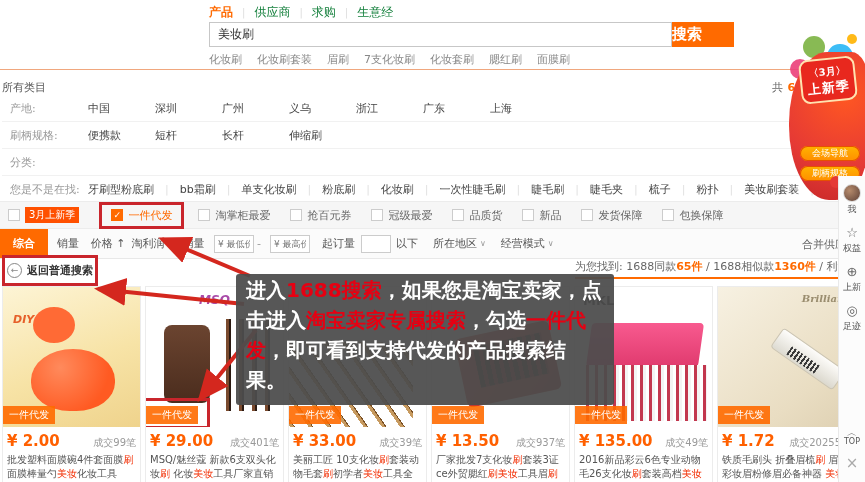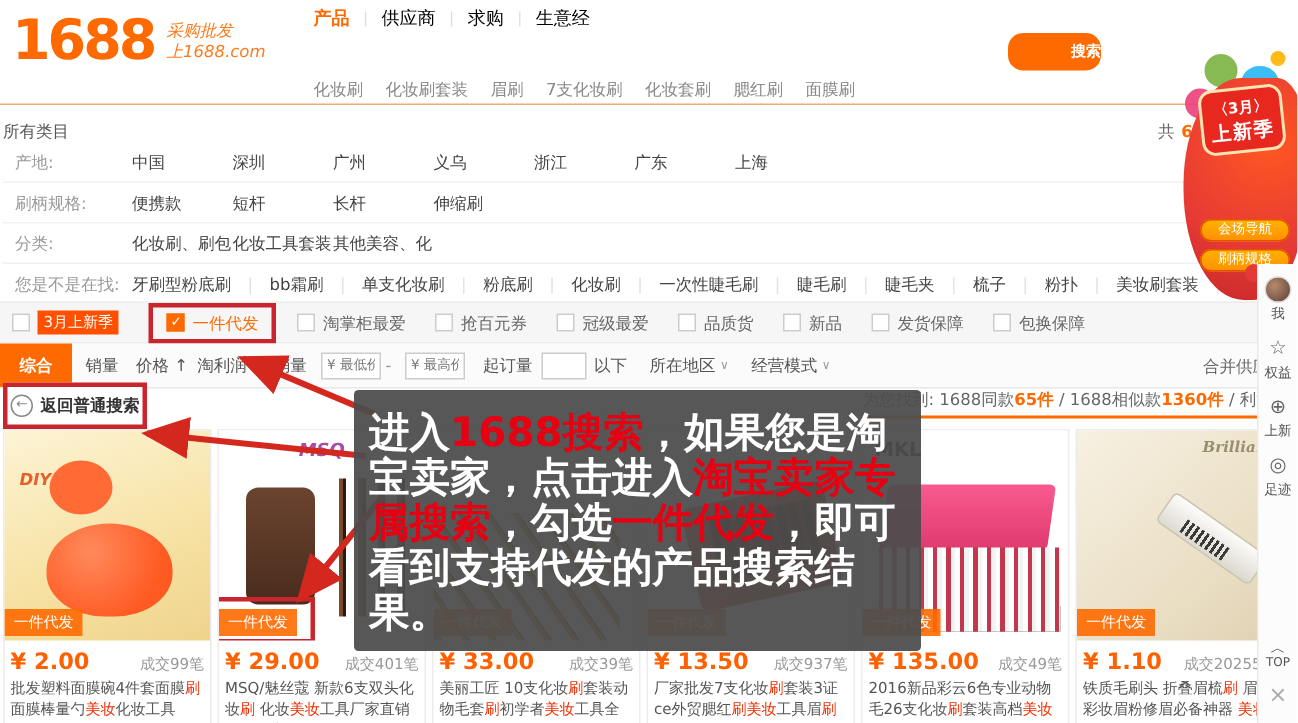--- a/index.html
+++ b/index.html
@@ -4,27 +4,27 @@
 <style>
   html,body{margin:0;padding:0;background:#fff;}
   .page{position:relative;width:865px;height:482px;background:#fff;overflow:hidden;
         font-family:"DejaVu Sans","Liberation Sans",sans-serif;color:#333;}
 
   
   .logo{position:absolute;left:8px;top:6px;display:flex;}
   .logo-main{font-size:37px;font-weight:bold;color:#ff6a00;letter-spacing:-2px;line-height:42px;}
   .logo-sub{margin-left:8px;margin-top:8px;color:#ff7a1a;font-size:11px;line-height:14px;font-style:italic;}
   .top-nav{position:absolute;left:209px;top:4px;font-size:12px;display:flex;align-items:center;}
-  .nav-item{padding:0 9px;color:#000000;cursor:pointer;}
+  .nav-item{padding:0 9px;color:#15803d;cursor:pointer;}
   .nav-item.active{color:#ff6a00;font-weight:bold;padding-left:0;}
   .nav-sep{color:#ddd;font-size:10px;}
   .search-box{position:absolute;left:209px;top:22px;width:463px;height:25px;border:1px solid #c7c7c7;box-sizing:border-box;background:#fff;}
   .search-box input{width:100%;height:100%;border:0;outline:none;padding:0 8px;font-size:12px;color:#333;box-sizing:border-box;font-family:inherit;}
   .search-btn{position:absolute;left:672px;top:22px;width:62px;height:25px;background:#ff6a00;color:#fff;
-              font-size:10px;font-weight:bold;text-align:right;line-height:25px;cursor:pointer;border-radius:10px;}
+              font-size:15px;font-weight:bold;text-align:left;line-height:25px;cursor:pointer;}
   .suggestions{position:absolute;left:209px;top:52px;font-size:11px;color:#888;display:flex;gap:15px;}
   .sug-item{cursor:pointer;}
   .orange-rule{position:absolute;left:0;top:69px;width:865px;border-top:1px solid #f0a77e;}
 
   
   .all-cats{position:absolute;left:2px;top:80px;font-size:11px;color:#555;}
   .result-count{position:absolute;left:772px;top:80px;font-size:11px;color:#666;white-space:nowrap;}
   .result-count .count{color:#ff6a00;font-weight:bold;margin:0 1px;}
   .filter-table{position:absolute;left:2px;top:95px;width:836px;}
   .frow{display:flex;align-items:center;min-height:26px;border-bottom:1px solid #f1f1f1;font-size:11px;}
@@ -112,22 +112,22 @@
   .img-eyebrow-comb{background:linear-gradient(140deg,#f7f1e2,#e9ddc2 70%,#ded0b2);}
   .img-eyebrow-comb::before{content:"";position:absolute;left:52px;top:60px;width:74px;height:22px;
       background:linear-gradient(rgba(255,255,255,.9),rgba(215,215,210,.75));border:1px solid #cac4b4;
       transform:rotate(35deg);border-radius:4px;}
   .img-eyebrow-comb::after{content:"";position:absolute;left:68px;top:68px;width:34px;height:10px;
       background:repeating-linear-gradient(90deg,#3a3a3a 0 2px,transparent 2px 4px);transform:rotate(35deg);}
   .img-eyebrow-comb .pimg-label{right:6px;left:auto;color:#9a8d6f;font-style:italic;font-size:10px;
       font-family:"DejaVu Serif","Liberation Serif",serif;}
 
   
-  .tooltip{position:absolute;left:236px;top:260px;width:358px;padding:14px 10px 10px;box-sizing:content-box;
-           background:rgba(77,77,77,0.94);color:#fff;font-size:27px;font-weight:bold;line-height:30px;
+  .tooltip{position:absolute;left:236px;top:274px;width:358px;padding:1px 10px 10px;box-sizing:content-box;
+           background:rgba(77,77,77,0.94);color:#fff;font-size:20px;font-weight:bold;line-height:30px;
            z-index:10;border-radius:3px;}
   .tt-red{color:#e60012;}
   .arrows{position:absolute;left:0;top:0;z-index:9;pointer-events:none;}
 
   
   .promo{position:absolute;left:792px;top:30px;width:73px;height:190px;z-index:11;pointer-events:none;}
   .promo-blobs{position:absolute;right:8px;top:4px;width:10px;height:10px;border-radius:50%;background:#ffb300;
       box-shadow:-38px 8px 0 6px #7cb342,-12px 18px 0 8px #29b6f6,-52px 30px 0 5px #ec407a,
                  -22px 40px 0 10px #ffa000,-46px 54px 0 7px #ab47bc,-6px 62px 0 9px #ef5350,-30px 70px 0 12px #f4511e;
       opacity:.9;}
@@ -157,36 +157,32 @@
   .rail-spacer{flex:1;}
   .rail-top{display:flex;flex-direction:column;align-items:center;font-size:8px;color:#555;cursor:pointer;margin-bottom:8px;}
   .top-caret{font-size:10px;line-height:8px;color:#555;}
   .rail-close{font-size:15px;color:#aaa;margin-bottom:10px;cursor:pointer;}
 </style>
 </head>
 <body>
 
 <div class="page">
 
-  <div class="logo">
-    <div class="logo-main">1688</div>
-    <div class="logo-sub">
-      <div>采购批发</div>
-      <div>上1688.com</div>
-    </div>
-  </div>
   <div class="top-nav">
       <span class="nav-item active">产品</span>
       <span class="nav-sep">|</span>
       <span class="nav-item">供应商</span>
       <span class="nav-sep">|</span>
       <span class="nav-item">求购</span>
       <span class="nav-sep">|</span>
       <span class="nav-item">生意经</span>
     </div>
+  <div class="search-box">
+    <input value="美妆刷" style="">
+  </div>
   <div class="search-btn">搜索</div>
   <div class="suggestions">
       <span class="sug-item">化妆刷</span>
       <span class="sug-item">化妆刷套装</span>
       <span class="sug-item">眉刷</span>
       <span class="sug-item">7支化妆刷</span>
       <span class="sug-item">化妆套刷</span>
       <span class="sug-item">腮红刷</span>
       <span class="sug-item">面膜刷</span>
     </div>
@@ -213,25 +209,20 @@
         <span class="flabel">刷柄规格:</span>
         <div class="fopts">
           <span class="fopt">便携款</span>
           <span class="fopt">短杆</span>
           <span class="fopt">长杆</span>
           <span class="fopt">伸缩刷</span>
         </div>
       </div>
       <div class="frow">
         <span class="flabel">分类:</span>
-        <div class="fopts">
-          <span class="fopt">化妆刷、刷包</span>
-          <span class="fopt">化妆工具套装</span>
-          <span class="fopt">其他美容、化</span>
-        </div>
       </div>
       <div class="frow">
         <span class="flabel">您是不是在找:</span>
         <div class="fopts separated">
           <span class="fopt">牙刷型粉底刷</span>
           <span class="fsep">|</span>
           <span class="fopt">bb霜刷</span>
           <span class="fsep">|</span>
           <span class="fopt">单支化妆刷</span>
           <span class="fsep">|</span>
@@ -382,21 +373,21 @@
           <span class="pdeals">成交49笔</span>
         </div>
         <div class="ptitle"><span>2016新品彩云6色专业动物毛26支化妆</span><span class="red">刷</span><span>套装高档</span><span class="red">美妆</span></div>
       </div>
       <div class="card">
         <div class="pimg img-eyebrow-comb">
           <div class="pimg-label">Brilliant</div>
           <span class="pbadge">一件代发</span>
         </div>
         <div class="prow">
-          <span class="pprice">¥ 1.10</span>
+          <span class="pprice">¥ 1.72</span>
           <span class="pdeals">成交20255笔</span>
         </div>
         <div class="ptitle"><span>铁质毛刷头 折叠眉梳</span><span class="red">刷</span><span> 眉</span><span class="red">刷</span><span> 彩妆眉粉修眉必备神器 </span><span class="red">美妆</span></div>
       </div>
     </div>
 
   <svg class="arrows" width="865" height="482" viewBox="0 0 865 482">
     <defs>
       <marker id="ah" markerWidth="9" markerHeight="8" refX="7" refY="3.5" orient="auto">
         <path d="M0,0 L8,3.5 L0,7 Z" fill="#d4271e"></path>

